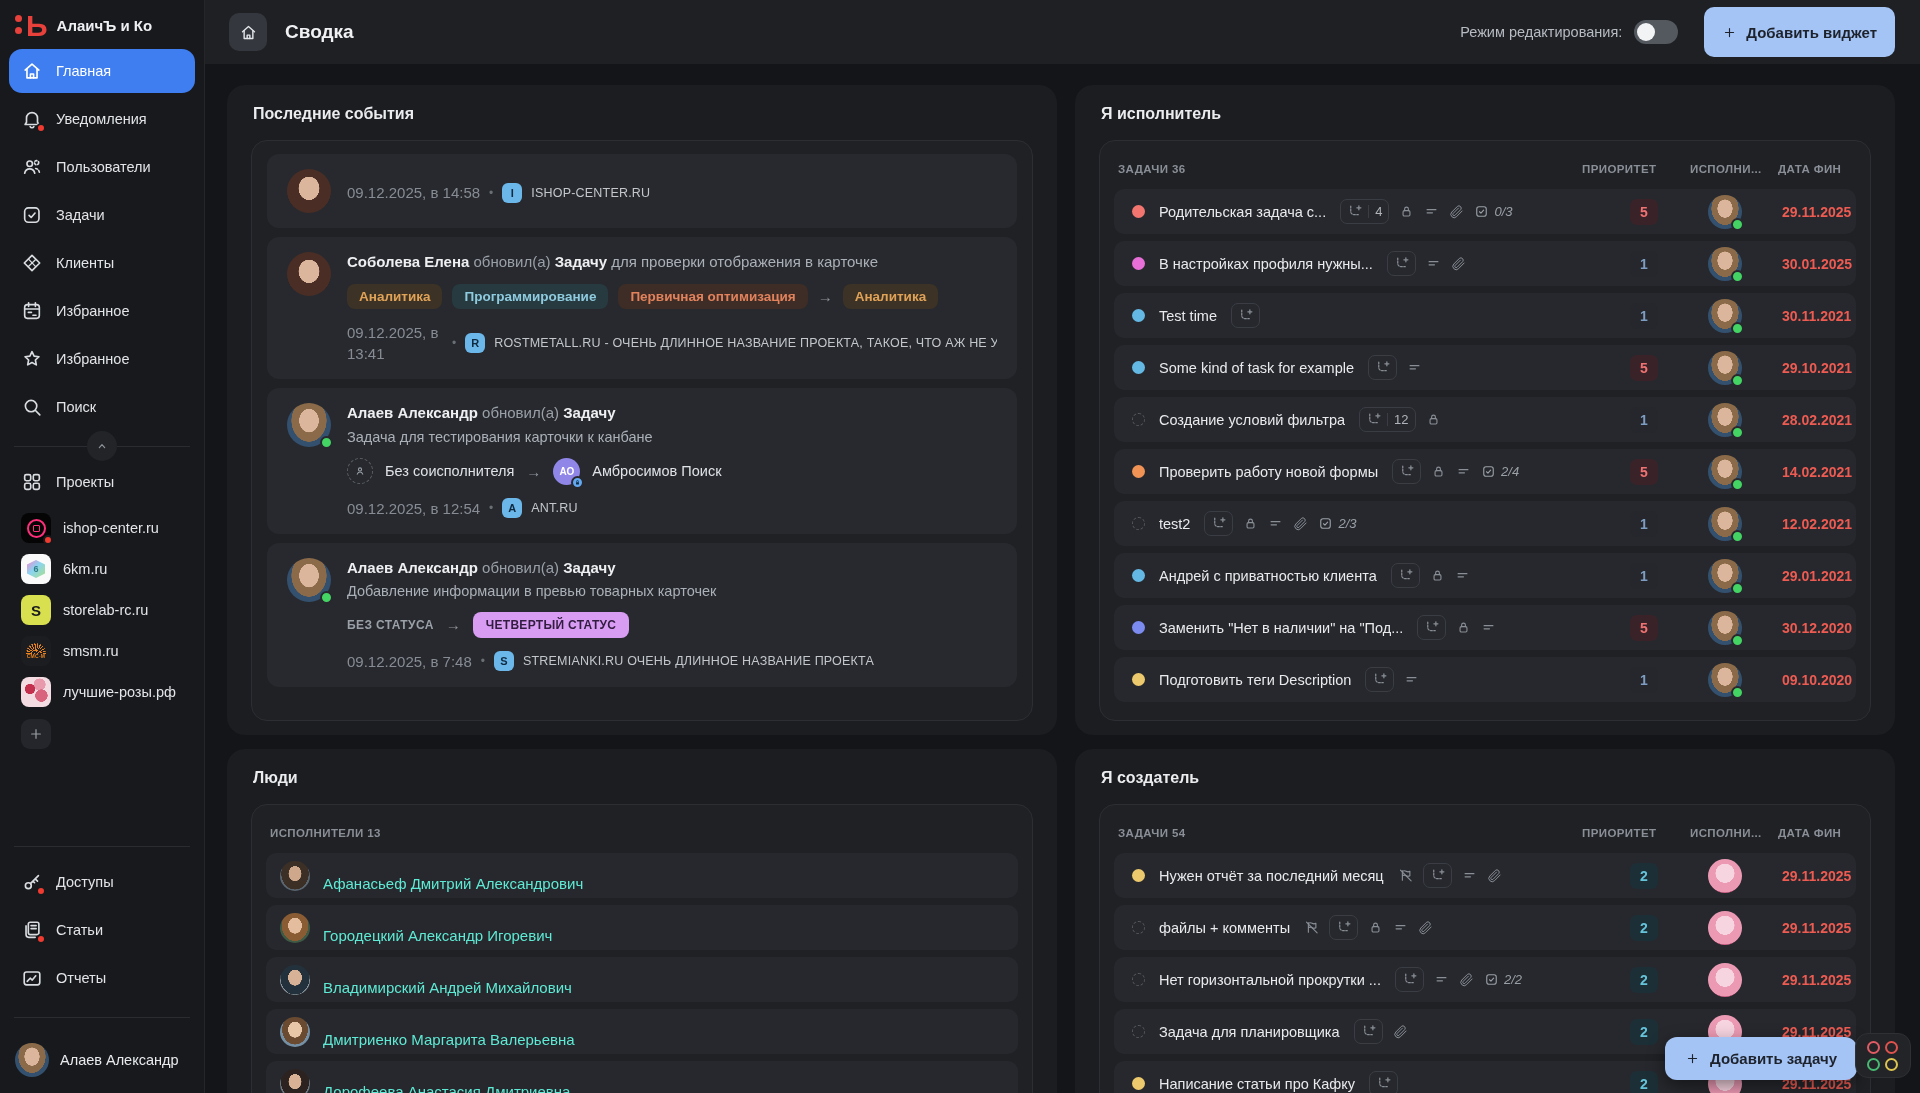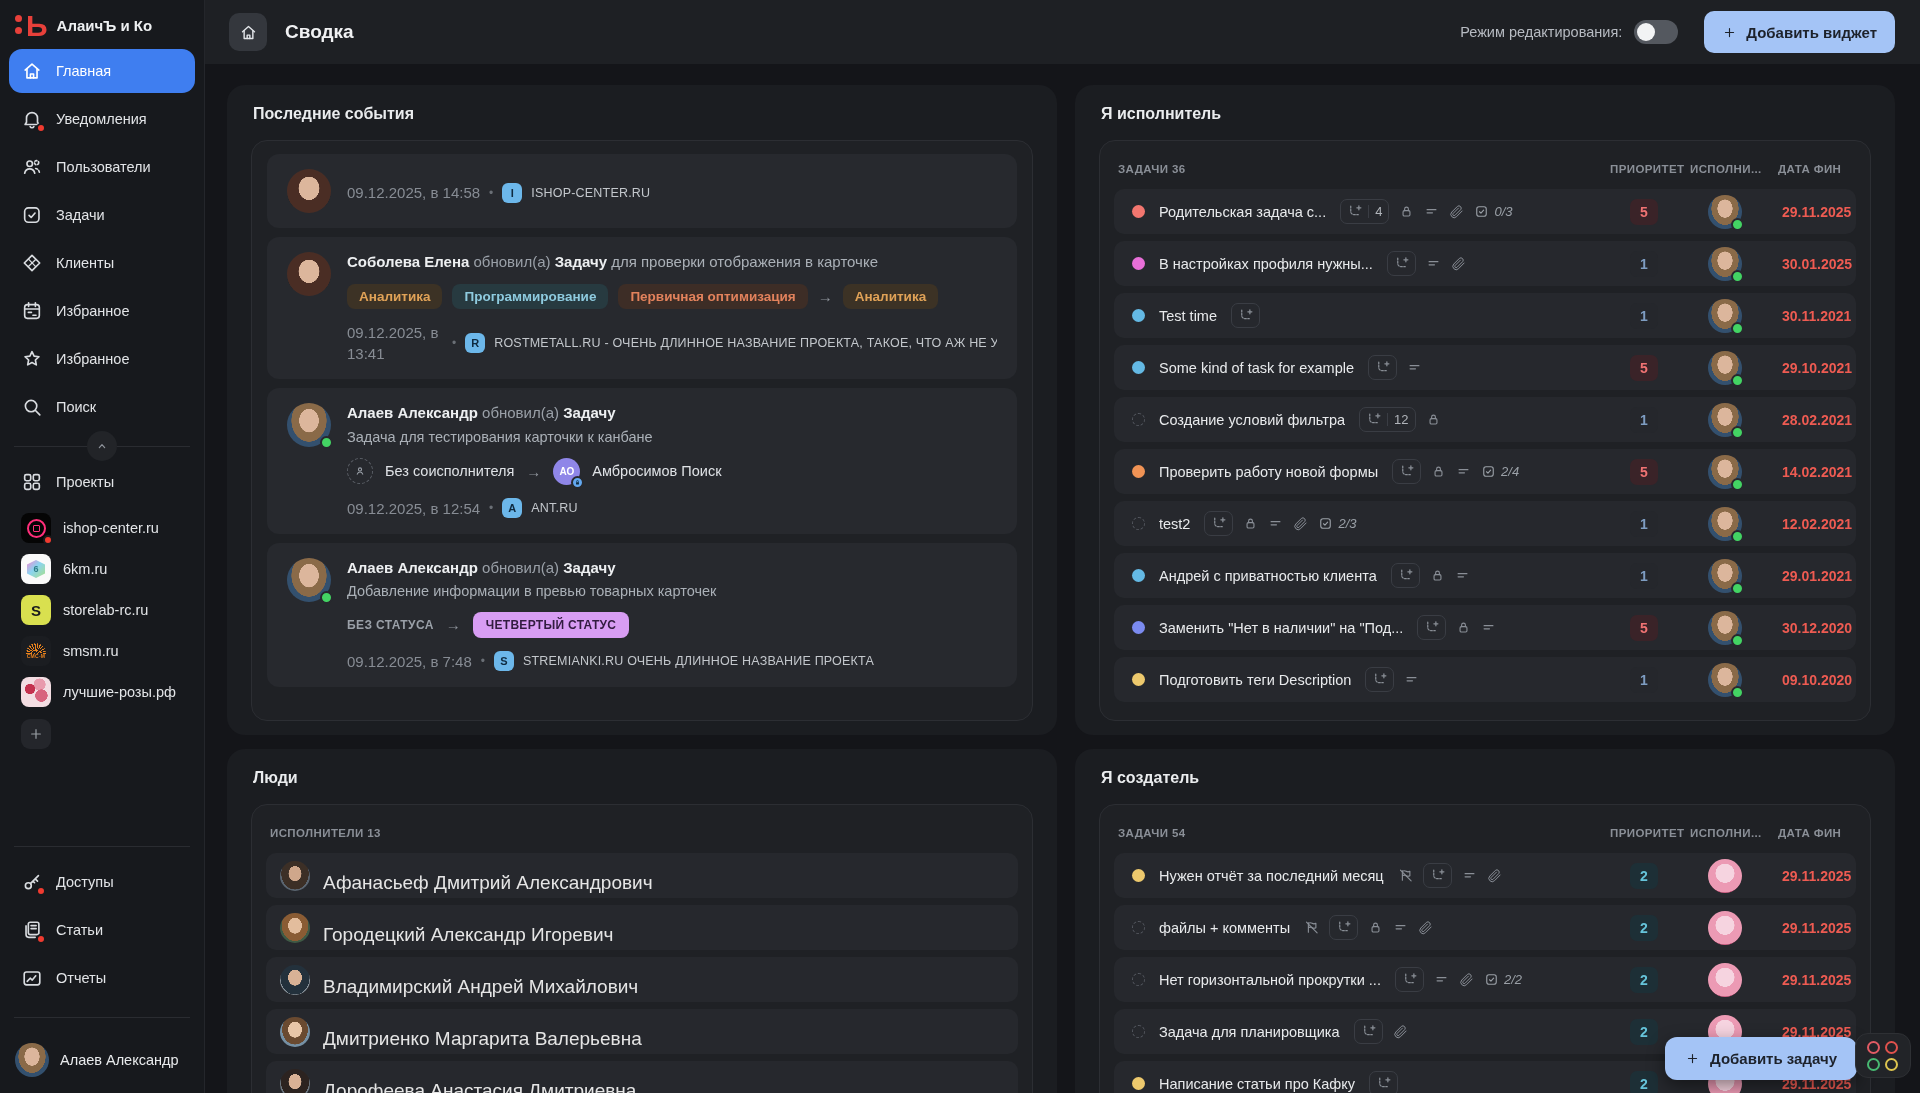--- a/index.html
+++ b/index.html
@@ -84,21 +84,21 @@
     padding:0 25px 0 24px; }
   .home-btn { width:38px; height:38px; border-radius:10px; background:#34373d; display:flex;
     align-items:center; justify-content:center; color:#e2e5e9; cursor:pointer; }
   .home-btn svg { width:19px; height:19px; }
   .page-title { font-size:19px; font-weight:700; margin-left:18px; color:#f0f1f3; }
   .top-right { margin-left:auto; display:flex; align-items:center; }
   .edit-label { font-size:14.5px; color:#b7bbc2; }
   .toggle { width:44px; height:24px; border-radius:12px; background:#54585f; margin-left:12px;
     position:relative; cursor:pointer; }
   .toggle .knob { position:absolute; left:3px; top:3px; width:18px; height:18px; border-radius:50%; background:#f2f3f4; }
-  .btn-blue { display:flex; align-items:center; gap:9px; height:42px; padding:0 18px;
+  .btn-blue { display:flex; align-items:center; gap:9px; height:50px; padding:0 18px;
     border-radius:10px; background:var(--button-blue); color:#1d222b; font-size:15px; font-weight:600;
     border:none; cursor:pointer; margin-left:26px; font-family:inherit; }
   .btn-blue svg { width:15px; height:15px; }
 
   .content { flex:1; padding:21px 25px 0 22px; display:grid;
     grid-template-columns:830px 820px; grid-template-rows:650px 600px; gap:14px 18px; background:#141519; }
   .widget { background:#1b1d21; border-radius:18px; padding:17px 24px 14px; display:flex; flex-direction:column; min-height:0; }
   .widget-title { font-size:16px; font-weight:700; color:#eaecee; margin:3px 0 17px 2px; }
   .card { background:#1f2125; border:1px solid #2c2e33; border-radius:16px; flex:1; min-height:0; overflow:hidden; }
 
@@ -138,21 +138,21 @@
   .ev-sep { color:#6a6f76; font-size:12px; flex-shrink:0; }
   .pbadge { width:20px; height:20px; border-radius:6px; background:var(--project-badge-bg);
     color:#0e2a40; font-size:11px; font-weight:700; display:flex; align-items:center; justify-content:center; flex-shrink:0; }
   .ev-project { font-size:12.5px; color:#c3c7cc; letter-spacing:.2px; white-space:nowrap; overflow:hidden; min-width:0; }
 
   
   .tbl { padding:14px 14px 10px; display:flex; flex-direction:column; min-height:0; }
   .tbl-head { display:flex; align-items:center; height:24px; margin:2px 4px 8px; }
   .colhdr { font-size:11.5px; font-weight:700; letter-spacing:.4px; color:#8a8f97; text-transform:uppercase; }
   .hd-count { flex:1; }
-  .col-pr { width:80px; text-align:left; flex-shrink:0; }
+  .col-pr { width:108px; text-align:left; flex-shrink:0; }
   .col-ex { width:88px; text-align:left; flex-shrink:0; }
   .col-dt { width:74px; flex-shrink:0; overflow:hidden; white-space:nowrap; }
   .trow { display:flex; align-items:center; height:45px; background:#26282d; border-radius:10px;
     margin-bottom:7px; padding:0 0 0 18px; flex-shrink:0; cursor:pointer; }
   .sdot { width:13px; height:13px; border-radius:50%; flex-shrink:0; }
   .sdot.dashed { background:transparent; border:1.5px dashed #565a62; }
   .trow-title { font-size:14.5px; color:#e8eaec; margin-left:14px; white-space:nowrap; overflow:hidden; }
   .metas { display:flex; align-items:center; gap:10px; margin-left:14px; color:#8a8f97; flex:1; min-width:0; }
   .metas svg { width:15px; height:15px; }
   .chip { display:flex; align-items:center; gap:6px; border:1px solid #3a3d44; border-radius:7px;
@@ -169,21 +169,21 @@
   .cell-ex .av { width:34px; height:34px; }
   .cell-dt { width:74px; flex-shrink:0; font-size:14px; font-weight:600; color:var(--date-red);
     white-space:nowrap; overflow:hidden; }
 
   
   .people-card { padding:14px 14px 10px; display:flex; flex-direction:column; }
   .people-head { height:24px; margin:2px 4px 8px; display:flex; align-items:center; }
   .prow { display:flex; align-items:center; gap:13px; height:45px; background:#26282d;
     border-radius:10px; margin-bottom:7px; padding:0 14px; flex-shrink:0; cursor:pointer; }
   .prow .av { width:30px; height:30px; }
-  .prow-name { font-size:19px; color:#e5e5e5;margin-top:15px; }
+  .prow-name { font-size:15px; color:#5eead4;margin-top:15px; }
 
   
   .fab-task { position:absolute; right:63px; bottom:13px; display:flex; align-items:center; gap:10px;
     height:43px; padding:0 20px; border-radius:12px; background:var(--button-blue); color:#1d222b;
     font-size:15px; font-weight:600; border:none; cursor:pointer; font-family:inherit;
     box-shadow:0 6px 18px rgba(0,0,0,.45); }
   .fab-task svg { width:15px; height:15px; }
   .fab-apps { position:absolute; right:9px; bottom:15px; width:56px; height:45px; border-radius:13px;
     background:#222428; border:1px solid #2e3034; display:grid; grid-template-columns:14px 14px;
     gap:4px; align-content:center; justify-content:center; cursor:pointer; }

